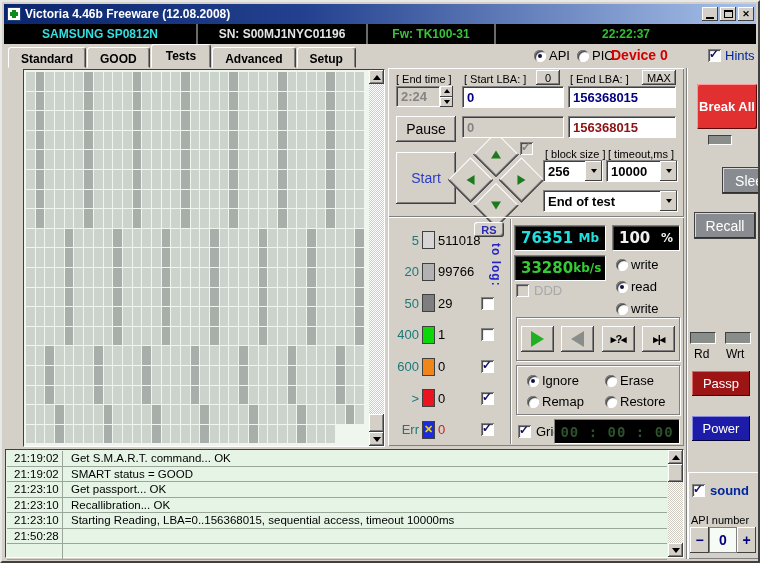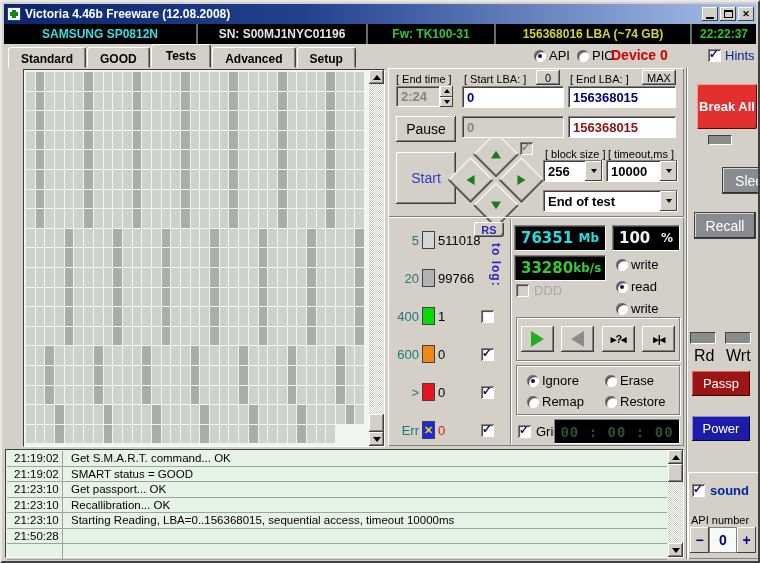--- a/index.html
+++ b/index.html
@@ -139,21 +139,21 @@
   .rightcol-sep { position:absolute; left:684px; top:66px; width:2px; height:491px;
     border-left:1px solid #808080; border-right:1px solid #fff; }
   .break-btn { position:absolute; left:695px; top:82px; width:60px; height:45px; background:#e23030;
     box-shadow: inset -1px -1px 0 #5a0808, inset 1px 1px 0 #ff9898; border-radius:2px;
     color:#fff; font-size:13px; font-weight:bold; text-align:center; display:flex; align-items:center; justify-content:center; line-height:1.2; }
   .led { position:absolute; background:#8a8e8a; border:1px solid; border-color:#404040 #fff #fff #404040; }
   .graybtn { position:absolute; width:62px; height:27px; background:#888c90;
     box-shadow: inset -1px -1px 0 #303030, inset 1px 1px 0 #d8d8d8; border:1px solid #404040;
     color:#fff; font-size:14px; display:flex; align-items:center; justify-content:center; }
   .graybtn.fl::first-letter { text-decoration:underline; }
-  .led-lbl { position:absolute; font-size:16px; color:#000; }
+  .led-lbl { position:absolute; font-size:12px; color:#000; }
   .passp-btn { position:absolute; left:690px; top:369px; width:58px; height:25px; background:#9c1414;
     box-shadow: inset -1px -1px 0 #3a0404, inset 1px 1px 0 #d86868; color:#fff; font-size:13px;
     display:flex; align-items:center; justify-content:center; }
   .power-btn { position:absolute; left:690px; top:414px; width:58px; height:25px; background:#1c1ca8;
     box-shadow: inset -1px -1px 0 #040434, inset 1px 1px 0 #8888e0; color:#fff; font-size:13px;
     display:flex; align-items:center; justify-content:center; }
   .power-btn::first-letter { text-decoration:underline; }
   .snd-panel { position:absolute; left:686px; top:470px; width:71px; height:87px;
     box-shadow: inset 1px 1px 0 #fff, inset -1px -1px 0 #808080; }
   .snd-row { position:absolute; left:4px; top:11px; display:flex; align-items:center; gap:5px;
@@ -192,21 +192,20 @@
       </span>
     <span class="winbtn">
         <span>✕</span>
       </span>
   </div>
 
   <div class="hdr">
     <span class="hdr-seg hdr-model">SAMSUNG SP0812N</span>
     <span class="hdr-seg hdr-sn">SN: S00MJ1NYC01196</span>
     <span class="hdr-seg hdr-fw">Fw: TK100-31</span>
-    <span class="hdr-seg hdr-lba">156368016 LBA (~74 GB)</span>
     <span class="hdr-seg hdr-clock">22:22:37</span>
   </div>
 
   <div class="tabbar">
     <div class="tabs">
       <div class="tab">Standard</div>
       <div class="tab">GOOD</div>
       <div class="tab active">Tests</div>
       <div class="tab">Advanced</div>
       <div class="tab">Setup</div>
@@ -974,20 +973,26 @@
     <div class="stat-rows" id="stat-rows">
         <div class="stat-row">
           <span class="stat-label">5</span>
           <span class="stat-swatch" style="background: rgb(214, 214, 214);"></span>
           <span class="stat-value" style="color: rgb(0, 0, 0);">511018</span>
         </div>
         <div class="stat-row">
           <span class="stat-label">20</span>
           <span class="stat-swatch" style="background: rgb(178, 178, 178);"></span>
           <span class="stat-value" style="color: rgb(0, 0, 0);">99766</span>
+        </div>
+        <div class="stat-row">
+          <span class="stat-label">50</span>
+          <span class="stat-swatch" style="background: rgb(126, 126, 126);"></span>
+          <span class="stat-value" style="color: rgb(0, 0, 0);">29</span>
+          <span class="checkbox"></span>
         </div>
         <div class="stat-row">
           <span class="stat-label">400</span>
           <span class="stat-swatch" style="background: rgb(10, 216, 10);"></span>
           <span class="stat-value" style="color: rgb(0, 0, 0);">1</span>
           <span class="checkbox"></span>
         </div>
         <div class="stat-row">
           <span class="stat-label">600</span>
           <span class="stat-swatch" style="background: rgb(239, 134, 23);"></span>

